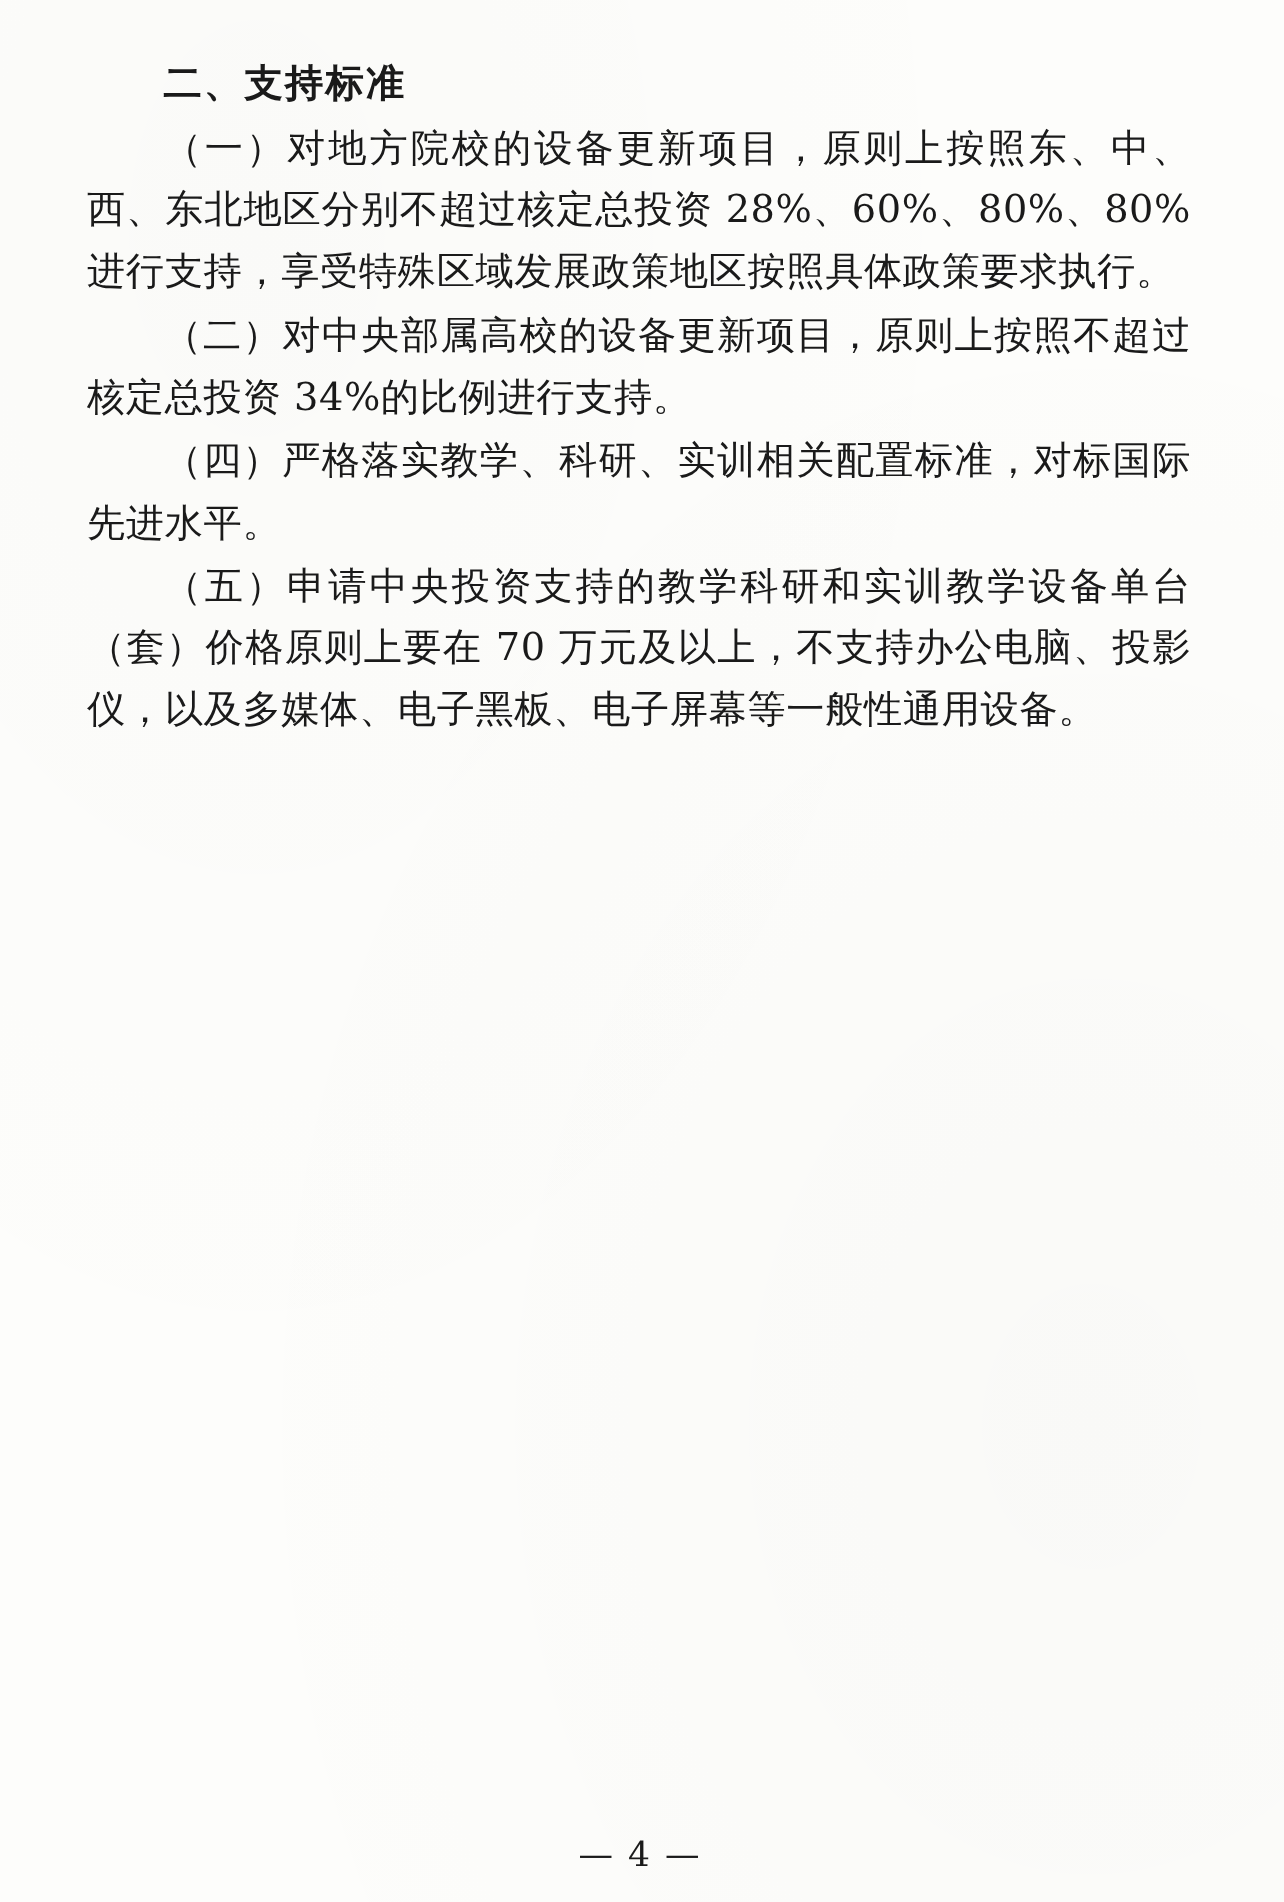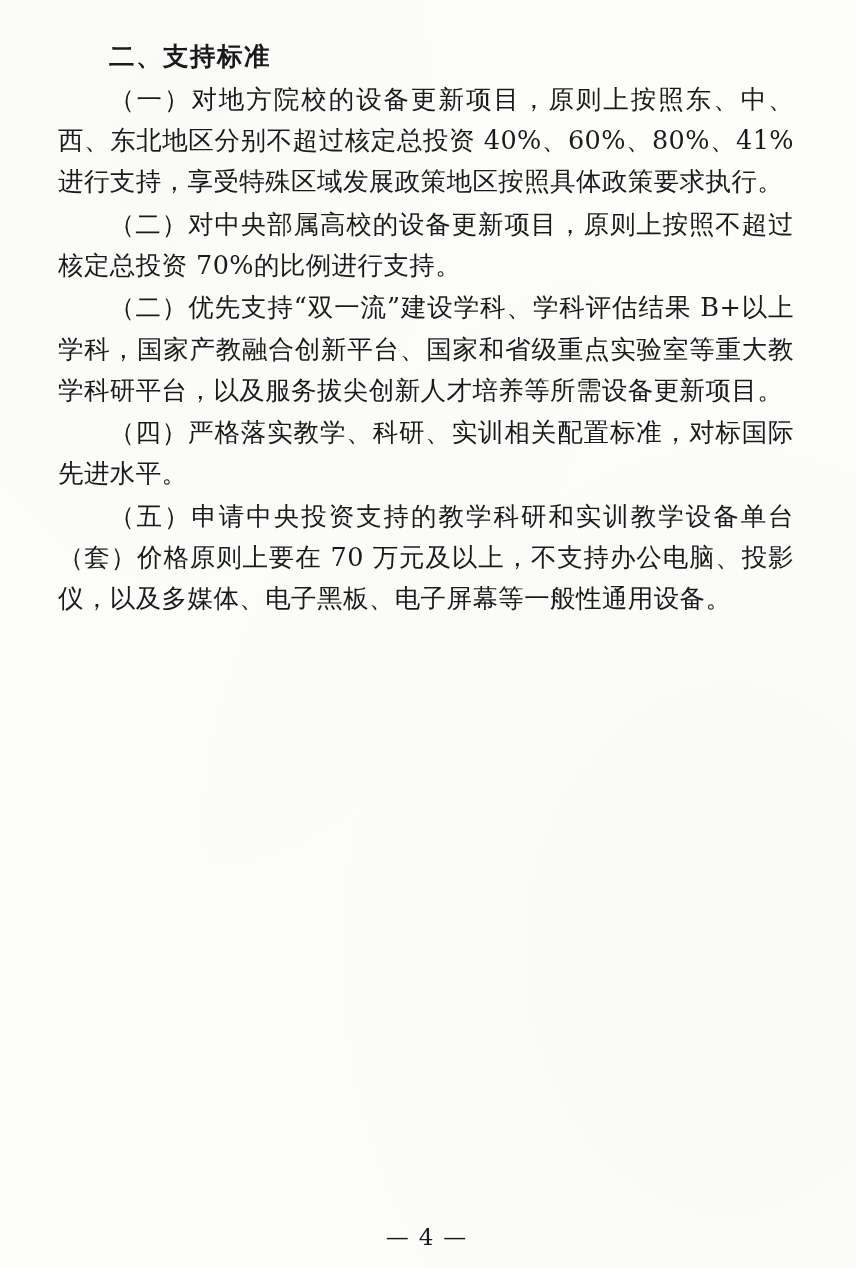--- a/index.html
+++ b/index.html
@@ -59,28 +59,27 @@
   }
 </style>
 </head>
 <body>
 
 <div class="page">
   <div class="doc-body">
 
     <h2 class="heading">二、支持标准</h2>
 
-    <p class="para">（一）对地方院校的设备更新项目，原则上按照东、中、西、东北地区分别不超过核定总投资 40%、60%、80%、41%进行支持，享受特殊区域发展政策地区按照具体政策要求执行。</p>
+    <p class="para">（一）对地方院校的设备更新项目，原则上按照东、中、西、东北地区分别不超过核定总投资 28%、60%、80%、80%进行支持，享受特殊区域发展政策地区按照具体政策要求执行。</p>
 
-    <p class="para">（二）对中央部属高校的设备更新项目，原则上按照不超过核定总投资 70%的比例进行支持。</p>
+    <p class="para">（二）对中央部属高校的设备更新项目，原则上按照不超过核定总投资 34%的比例进行支持。</p>
 
 
 
 
-    <p class="para">（二）优先支持“双一流”建设学科、学科评估结果 B+以上学科，国家产教融合创新平台、国家和省级重点实验室等重大教学科研平台，以及服务拔尖创新人才培养等所需设备更新项目。</p>
 
 
     <p class="para">（四）严格落实教学、科研、实训相关配置标准，对标国际先进水平。</p>
 
     <p class="para">（五）申请中央投资支持的教学科研和实训教学设备单台（套）价格原则上要在 70 万元及以上，不支持办公电脑、投影仪，以及多媒体、电子黑板、电子屏幕等一般性通用设备。</p>
 
   </div>
 
   <div class="pagenum">
     <span class="dash">—</span><span>4</span><span class="dash">—</span>

